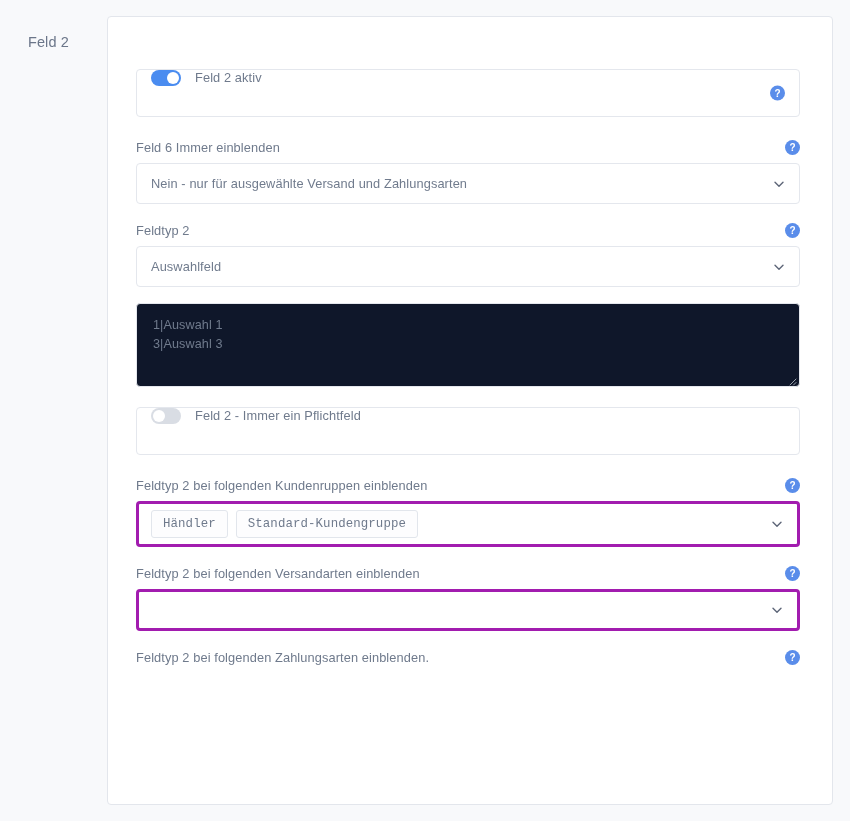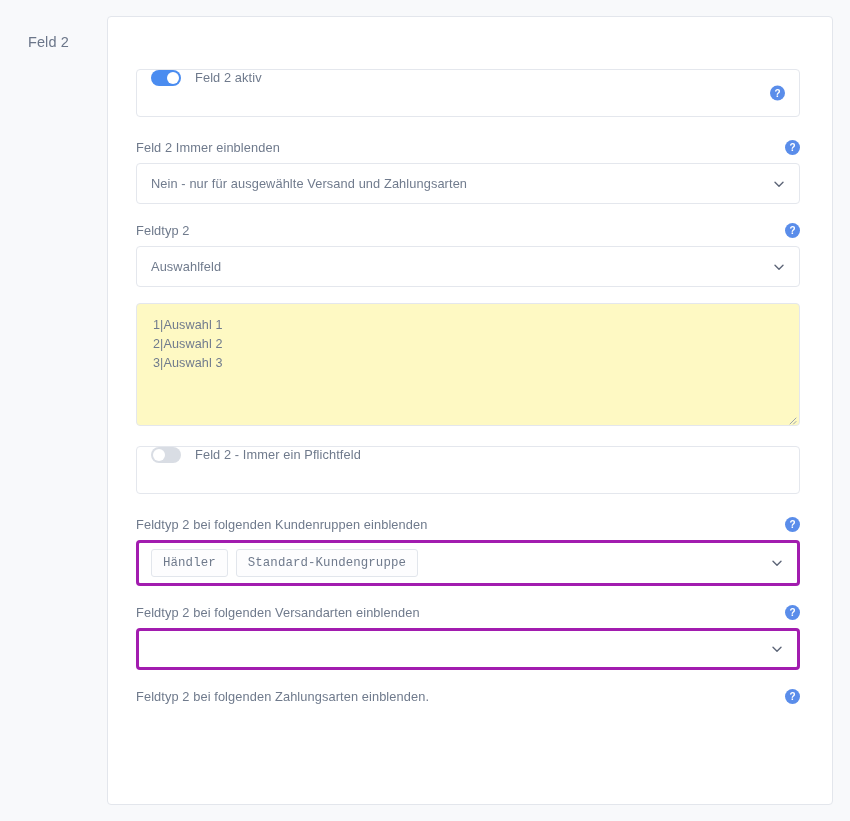--- a/index.html
+++ b/index.html
@@ -159,22 +159,22 @@
     position: absolute;
     right: 14px;
     top: 50%;
     transform: translateY(-50%);
   }
 
   
   .textarea-box {
     box-sizing: border-box;
     width: 100%;
-    height: 123px;
-    background: #fef9c3;
+    height: 84px;
+    background: #0f172a;
     border: 1px solid #e4e7ed;
     border-radius: 4px;
     padding: 12px 16px;
     position: relative;
     overflow: hidden;
   }
   .textarea-box .ta-line {
     font-size: 12.6px;
     color: #707b8d;
     line-height: 19px;
@@ -233,21 +233,21 @@
       <div class="toggle-box">
         <div class="switch on">
           <div class="knob"></div>
         </div>
         <div class="toggle-label">Feld 2 aktiv</div>
         <div class="help-icon">?</div>
       </div>
 
       <div class="field">
         <div class="field-head">
-          <span class="field-label">Feld 2 Immer einblenden</span>
+          <span class="field-label">Feld 6 Immer einblenden</span>
           <span class="help-icon">?</span>
         </div>
         <div class="control">
           <span class="value">Nein - nur für ausgewählte Versand und Zahlungsarten</span>
           <span class="chevron">
             <svg width="12" height="12" viewBox="0 0 12 12">
                 <path d="M2 4.2 L6 8.2 L10 4.2" fill="none" stroke="#5c6577" stroke-width="1.4" stroke-linecap="round" stroke-linejoin="round"></path>
               </svg>
           </span>
         </div>
@@ -264,21 +264,20 @@
             <svg width="12" height="12" viewBox="0 0 12 12">
                 <path d="M2 4.2 L6 8.2 L10 4.2" fill="none" stroke="#5c6577" stroke-width="1.4" stroke-linecap="round" stroke-linejoin="round"></path>
               </svg>
           </span>
         </div>
       </div>
 
       <div class="field">
         <div class="textarea-box">
           <div class="ta-line">1|Auswahl 1</div>
-          <div class="ta-line">2|Auswahl 2</div>
           <div class="ta-line">3|Auswahl 3</div>
           <span class="resize-grip">
             <svg width="12" height="12" viewBox="0 0 12 12">
               <path d="M11 5 L5 11 M11 8.5 L8.5 11" stroke="#9aa2ae" stroke-width="1" stroke-linecap="round"></path>
             </svg>
           </span>
         </div>
       </div>
 
       <div class="spacer-sm"></div>

